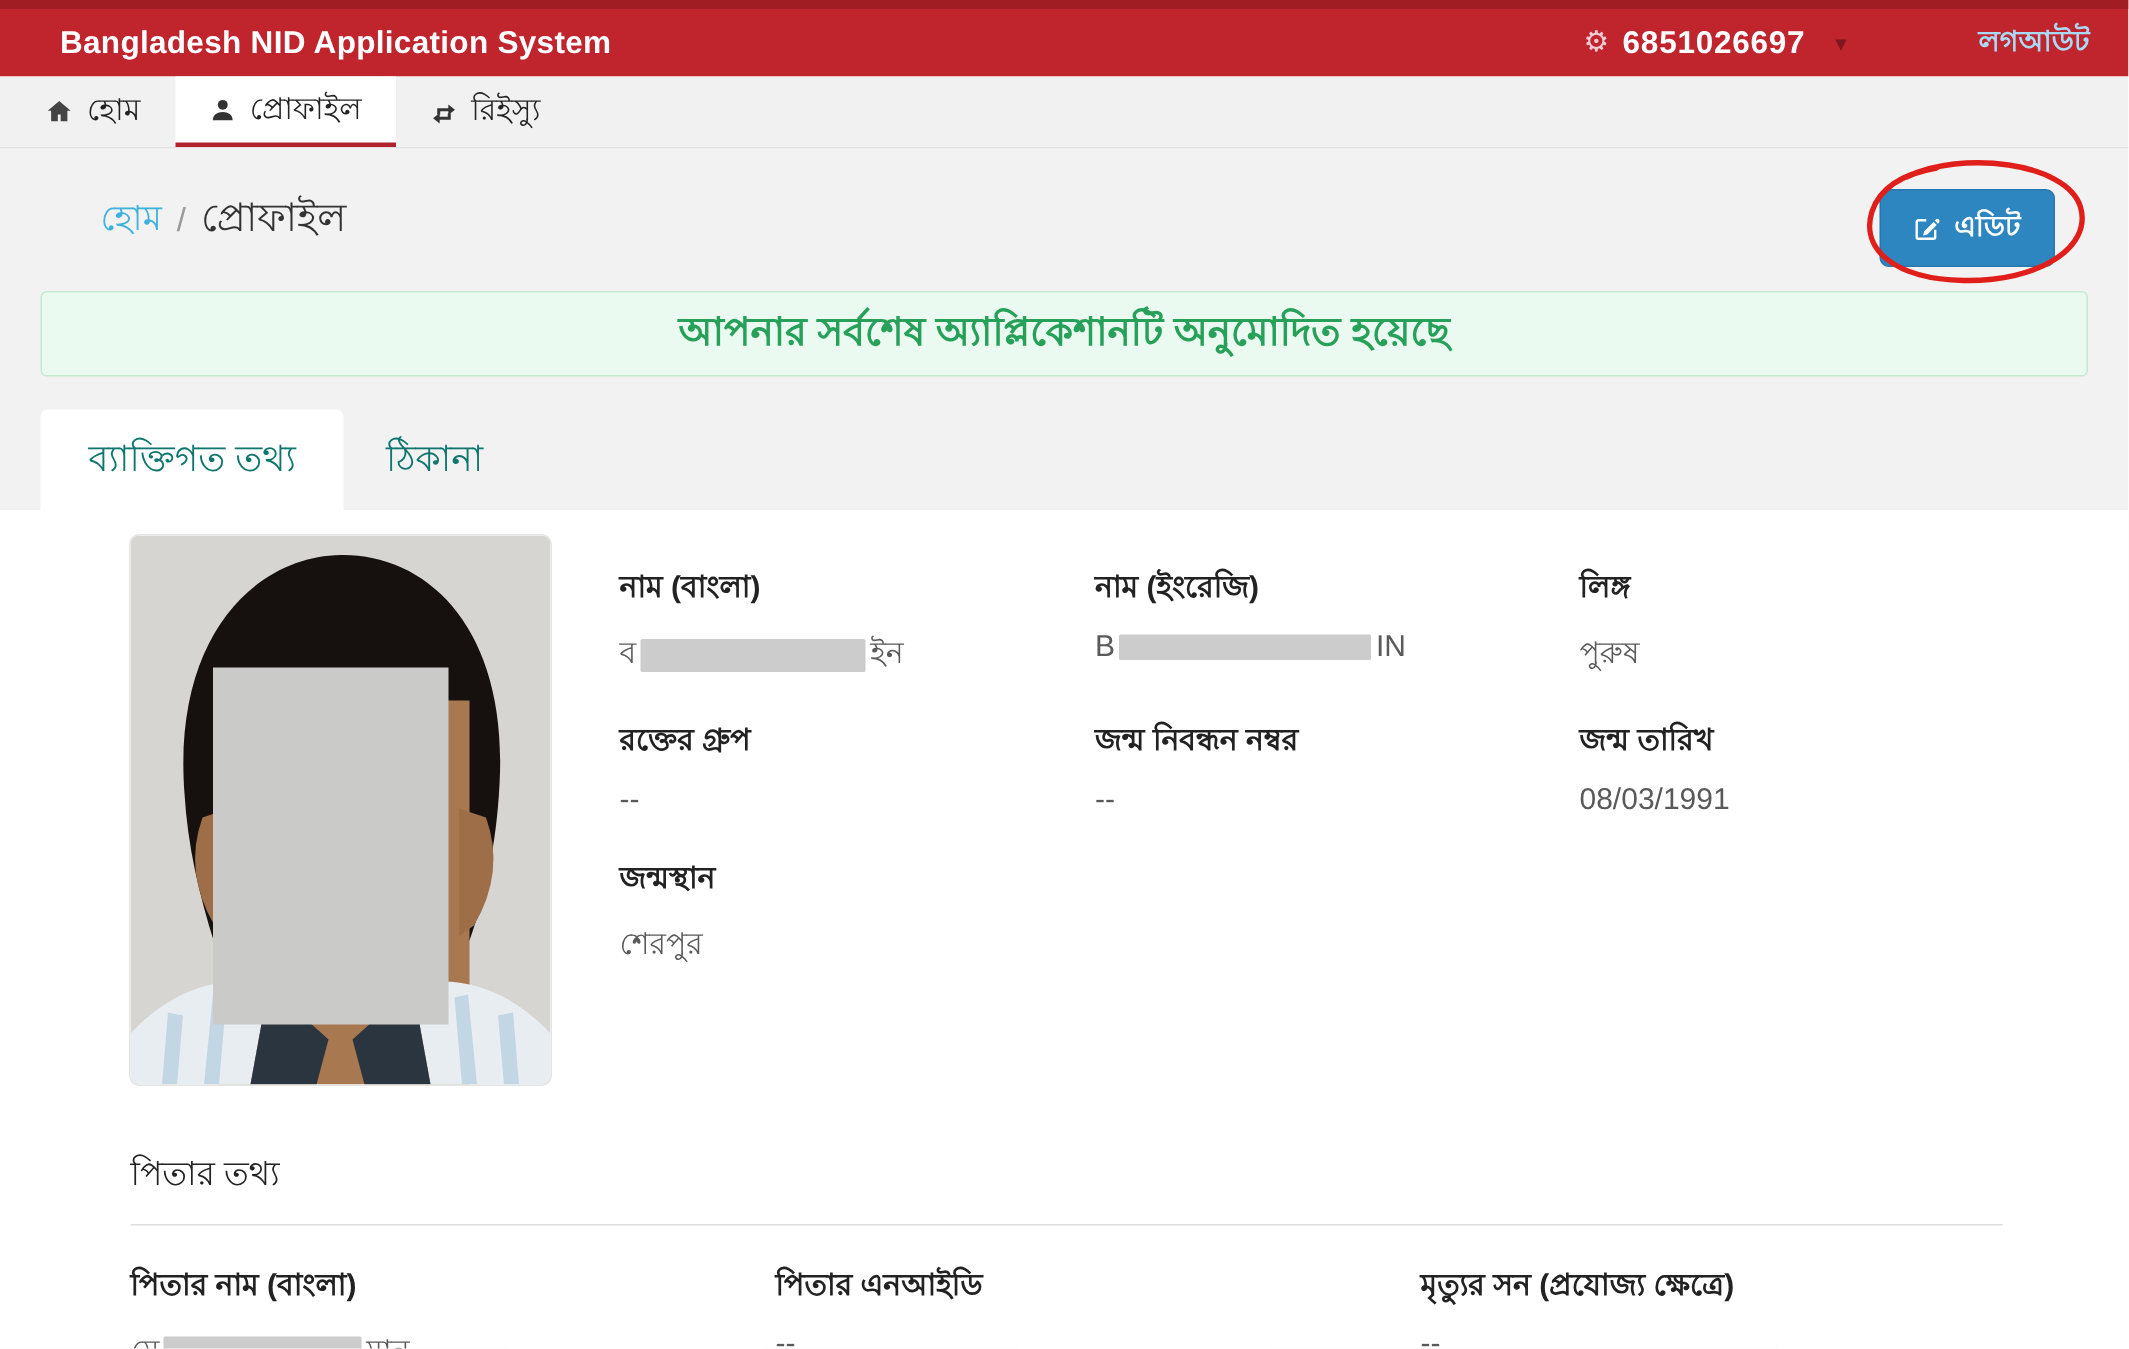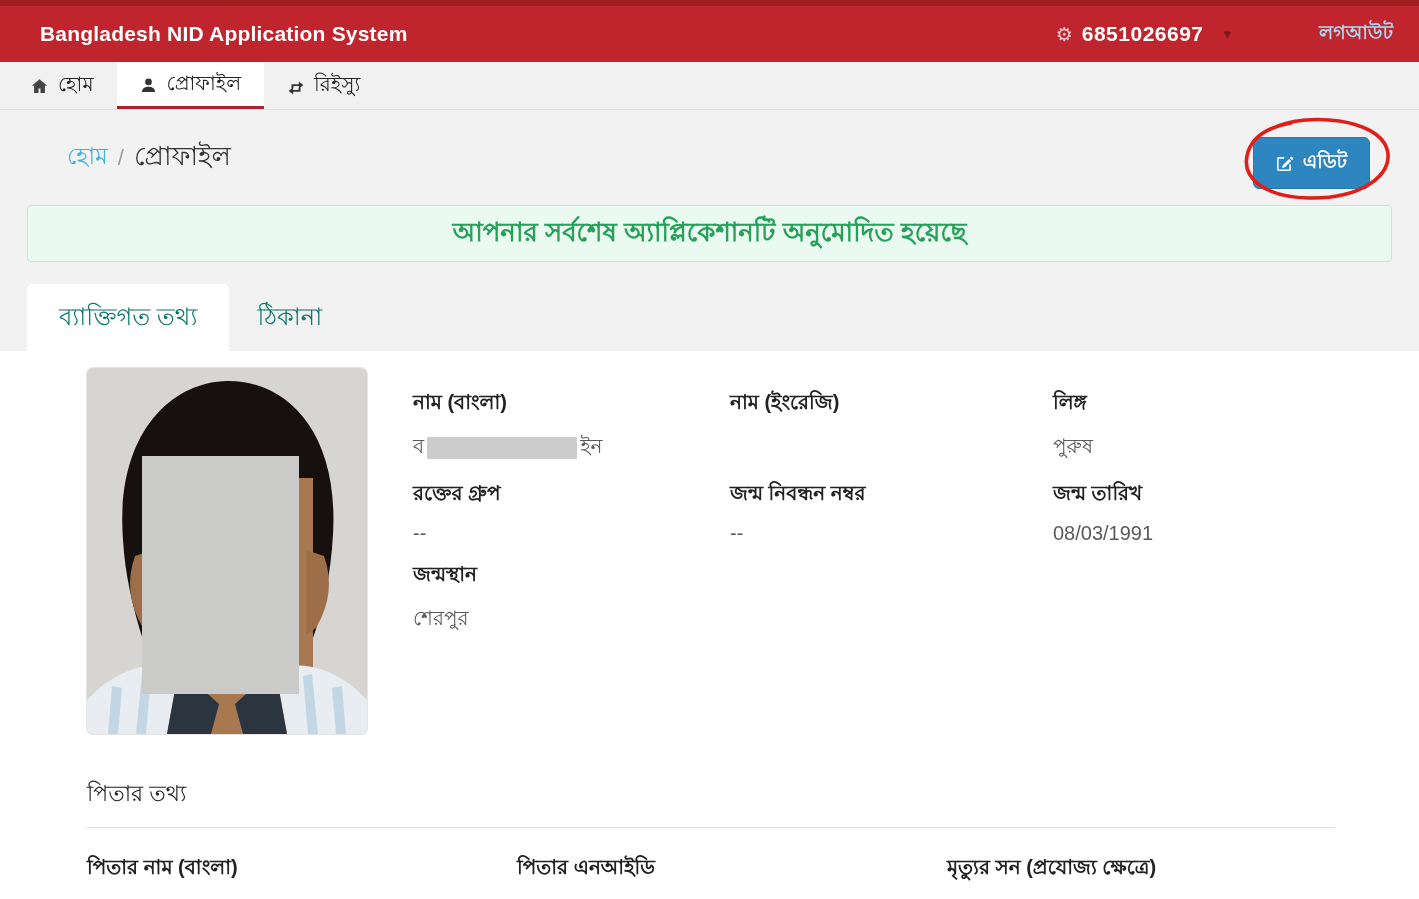--- a/index.html
+++ b/index.html
@@ -3,21 +3,21 @@
 <meta charset="utf-8">
 <style>
   html,body{margin:0;padding:0;}
   body{
     width:1419px;height:899px;overflow:hidden;background:#fff;
     font-family:"Liberation Sans","DejaVu Sans",sans-serif;
     -webkit-font-smoothing:antialiased;
   }
   
   .header{
-    height:62px;background:#c0242d;border-top:6px solid #a01d24;
+    height:51px;background:#c0242d;border-top:6px solid #a01d24;
     display:flex;align-items:center;padding:0 26px 0 40px;box-sizing:border-box;
   }
   .header-title{color:#ffffff;font-size:21px;font-weight:bold;letter-spacing:.2px;}
   .header-right{margin-left:auto;display:flex;align-items:center;}
   .gear-glyph{color:#f2ccd0;font-size:19px;margin-right:9px;cursor:pointer;}
   .user-id{color:#fff;font-size:21px;font-weight:bold;letter-spacing:.5px;cursor:pointer;}
   .caret-glyph{color:#7e161d;font-size:15px;margin-left:20px;cursor:pointer;}
   .logout-link{color:#a9d9f5;font-size:19px;font-weight:bold;margin-left:88px;cursor:pointer;text-decoration:none;}
   
   .nav{height:48px;background:#f1f1f1;display:flex;align-items:stretch;padding-left:8px;border-bottom:1px solid #e2e2e2;box-sizing:border-box;}
@@ -47,21 +47,21 @@
   
   .tabs{display:flex;margin:22px 0 0 27px;}
   .tab{padding:14px 28px 13px 28px;font-size:24px;color:#0f766e;cursor:pointer;}
   .tab.active{background:#fff;border-radius:5px 5px 0 0;padding-left:32px;padding-right:32px;}
   
   .card-body{background:#fff;padding:17px 27px 40px 87px;min-height:568px;box-sizing:border-box;}
   .personal-flex{display:flex;}
   .photo-frame{width:280px;height:366px;border-radius:6px;overflow:hidden;flex:none;box-shadow:0 0 0 1px #e4e4e4;}
   .fields-grid{
     margin-left:46px;flex:1;display:grid;grid-template-columns:317px 323px 1fr;
-    row-gap:14px;align-content:start;padding-top:19px;
+    row-gap:25px;align-content:start;padding-top:19px;
   }
   .field-label{font-size:20px;font-weight:bold;color:#222;margin-bottom:11px;}
   .field-value{font-size:20px;color:#5a5a5a;}
   .redact-box{display:inline-block;background:#cccccc;vertical-align:middle;margin:0 3px;border-radius:1px;}
   .redact-bn{width:150px;height:22px;}
   .redact-en{width:168px;height:17px;}
   .redact-father{width:132px;height:22px;}
   
   .father-section{margin-top:42px;margin-right:57px;}
   .father-title{font-size:22px;color:#222;padding-bottom:14px;border-bottom:1px solid #ddd;}
@@ -164,20 +164,23 @@
 
         <div class="field">
           <div class="field-label">নাম (বাংলা)</div>
           <div class="field-value">
             <span>ব</span><span class="redact-box redact-bn"></span><span>ইন</span>
           </div>
         </div>
 
         <div class="field">
           <div class="field-label">নাম (ইংরেজি)</div>
+          <div class="field-value">
+            <span>B</span><span class="redact-box redact-en"></span><span>IN</span>
+          </div>
         </div>
 
         <div class="field">
           <div class="field-label">লিঙ্গ</div>
           <div class="field-value">পুরুষ</div>
         </div>
 
         <div class="field">
           <div class="field-label">রক্তের গ্রুপ</div>
           <div class="field-value">--</div>

